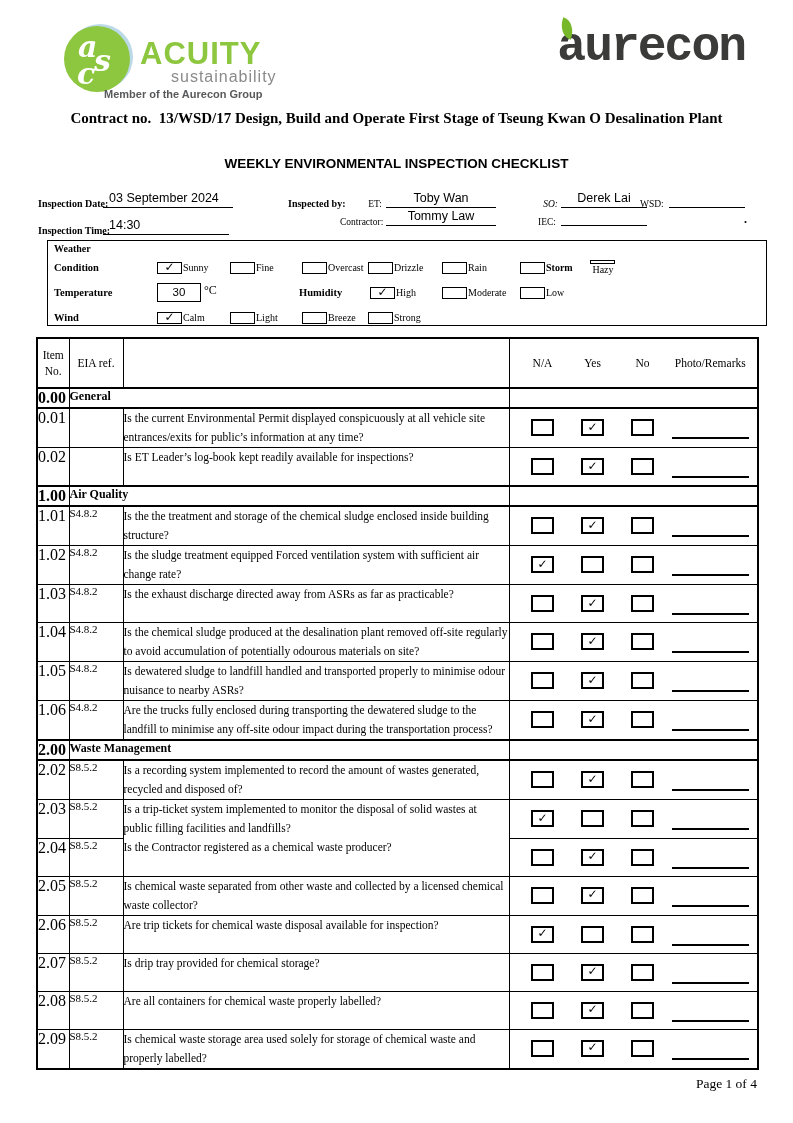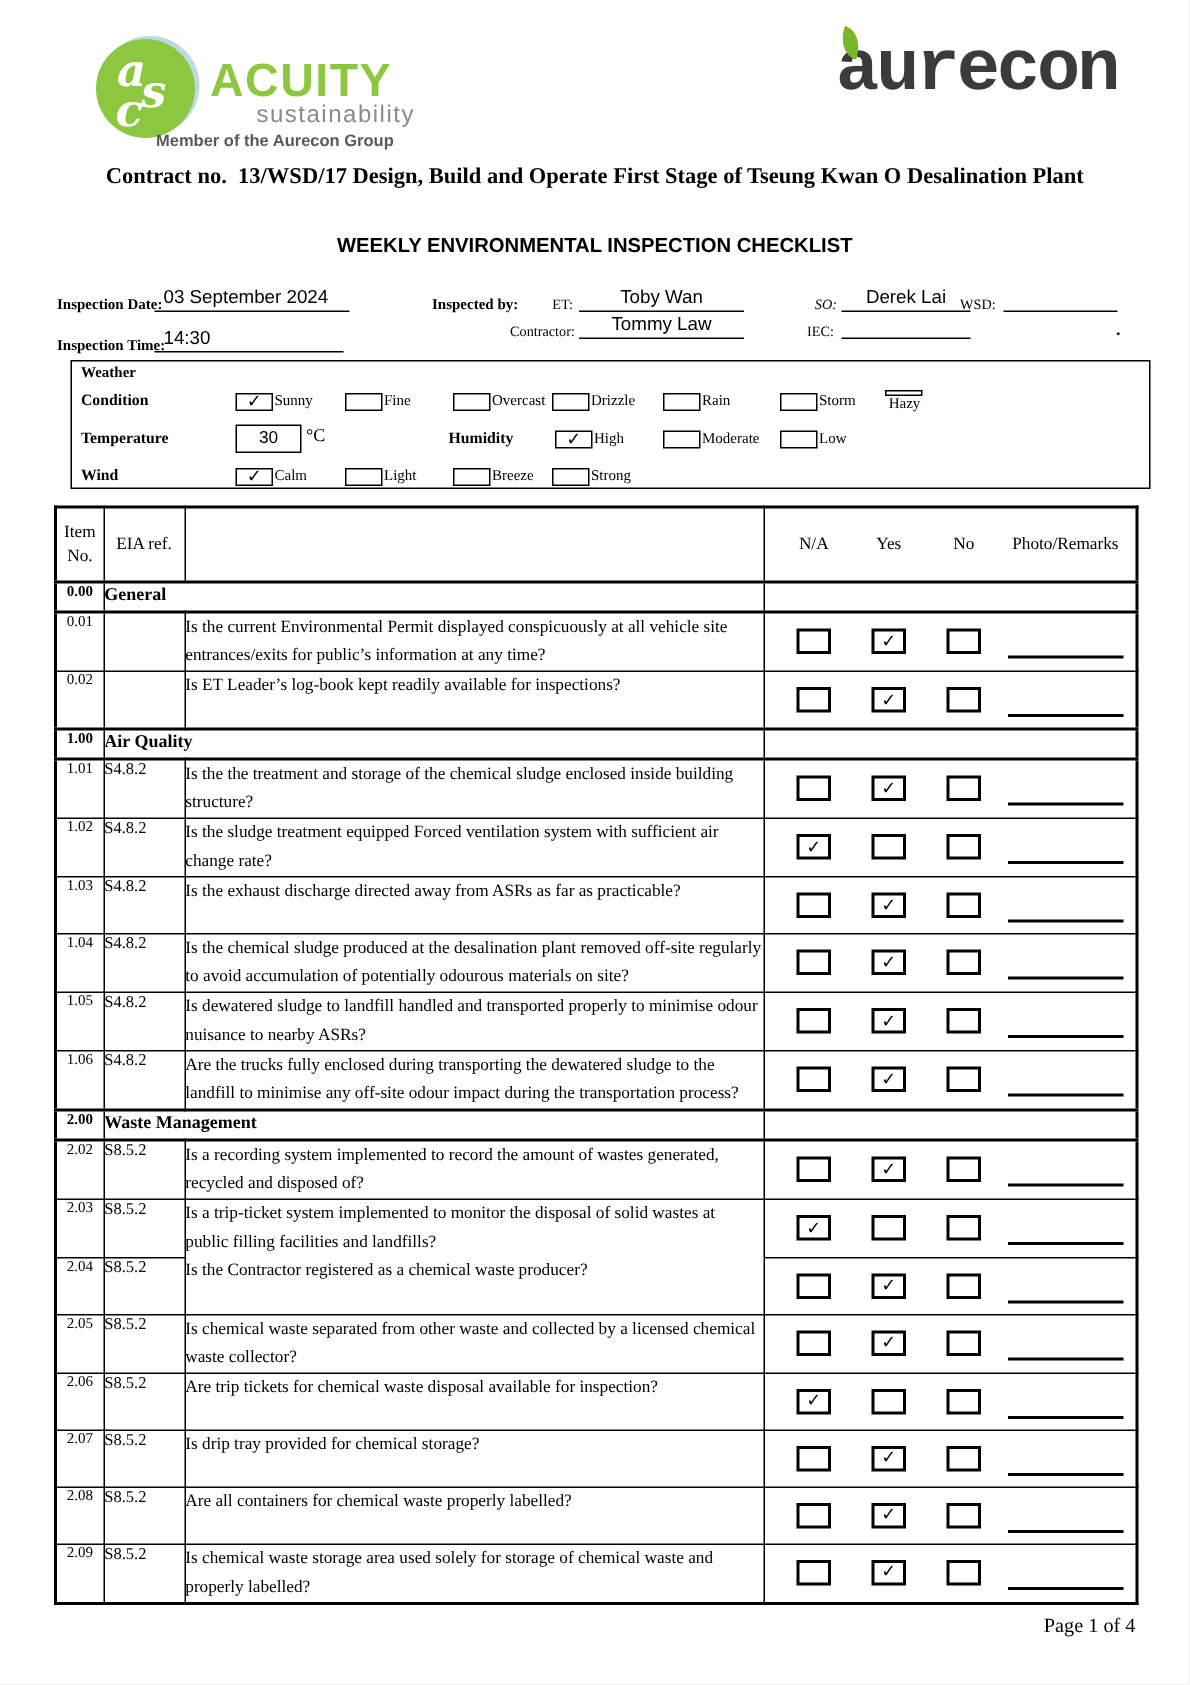--- a/index.html
+++ b/index.html
@@ -51,21 +51,21 @@
   table.checklist{position:absolute;left:36px;top:337px;width:721px;border-collapse:collapse;
         border:2px solid #000;table-layout:fixed;}
   .checklist td{border:1px solid #000;padding:0;vertical-align:top;overflow:hidden;}
   .checklist thead tr{height:50px;}
   .checklist thead td{border-bottom:2px solid #000;vertical-align:middle;text-align:center;
         font-size:11.5px;}
   .c-itemhead{white-space:pre-line;line-height:16px;}
   .row-item{height:38px;border-radius:11px;}
   .row-section{height:20px;}
   .row-section td{border-top:2px solid #000;border-bottom:2px solid #000;}
-  .c-item{text-align:center;font-size:10px;padding-top:2px;}
+  .c-item{font-size:16px;padding-top:2px;}
   .c-item.bold{font-weight:bold;}
   .c-eia{font-size:11px;padding:2px 0 0 3px;}
   .c-q{font-size:11.5px;line-height:19px;padding:1px 4px 1px 7px;white-space:pre-line;}
   .c-sect{font-weight:bold;font-size:12px;padding:1px 0 0 4px;vertical-align:middle;}
   .hide-bb{border-bottom-style:hidden !important;}
   .hide-bt{border-top-style:hidden !important;}
   .rb{display:flex;align-items:center;min-height:37px;height:100%;padding-left:8px;box-sizing:border-box;}
   .rb .slot{width:50px;display:flex;justify-content:center;align-items:center;}
   .rb .slot.rem{flex:1;align-self:stretch;align-items:flex-end;padding:0 8px 7px 4px;}
   .head-rb .slot.rem{align-items:center;padding-bottom:0;}
@@ -141,21 +141,21 @@
           <span class="w-lbl">Overcast</span>
         </span>
         <span class="w-item" style="left: 320px; top: 19px;">
           <span class="cb w-cb"></span>
           <span class="w-lbl">Drizzle</span>
         </span>
         <span class="w-item" style="left: 394px; top: 19px;">
           <span class="cb w-cb"></span>
           <span class="w-lbl">Rain</span>
         </span>
-        <span class="w-item" style="left: 472px; top: 19px;">
+        <span class="w-item" style="left: 472px; top: 19px; font-weight: bold;">
           <span class="cb w-cb"></span>
           <span class="w-lbl">Storm</span>
         </span>
         <span class="w-item" style="left: 542px; top: 19px; flex-direction: column;">
           <span class="cb w-cb"></span>
           <span class="w-lbl">Hazy</span>
         </span>
       </div>
     <div class="glabel" style="top:46px;">Temperature</div>
     <div class="temp-box">30</div>

